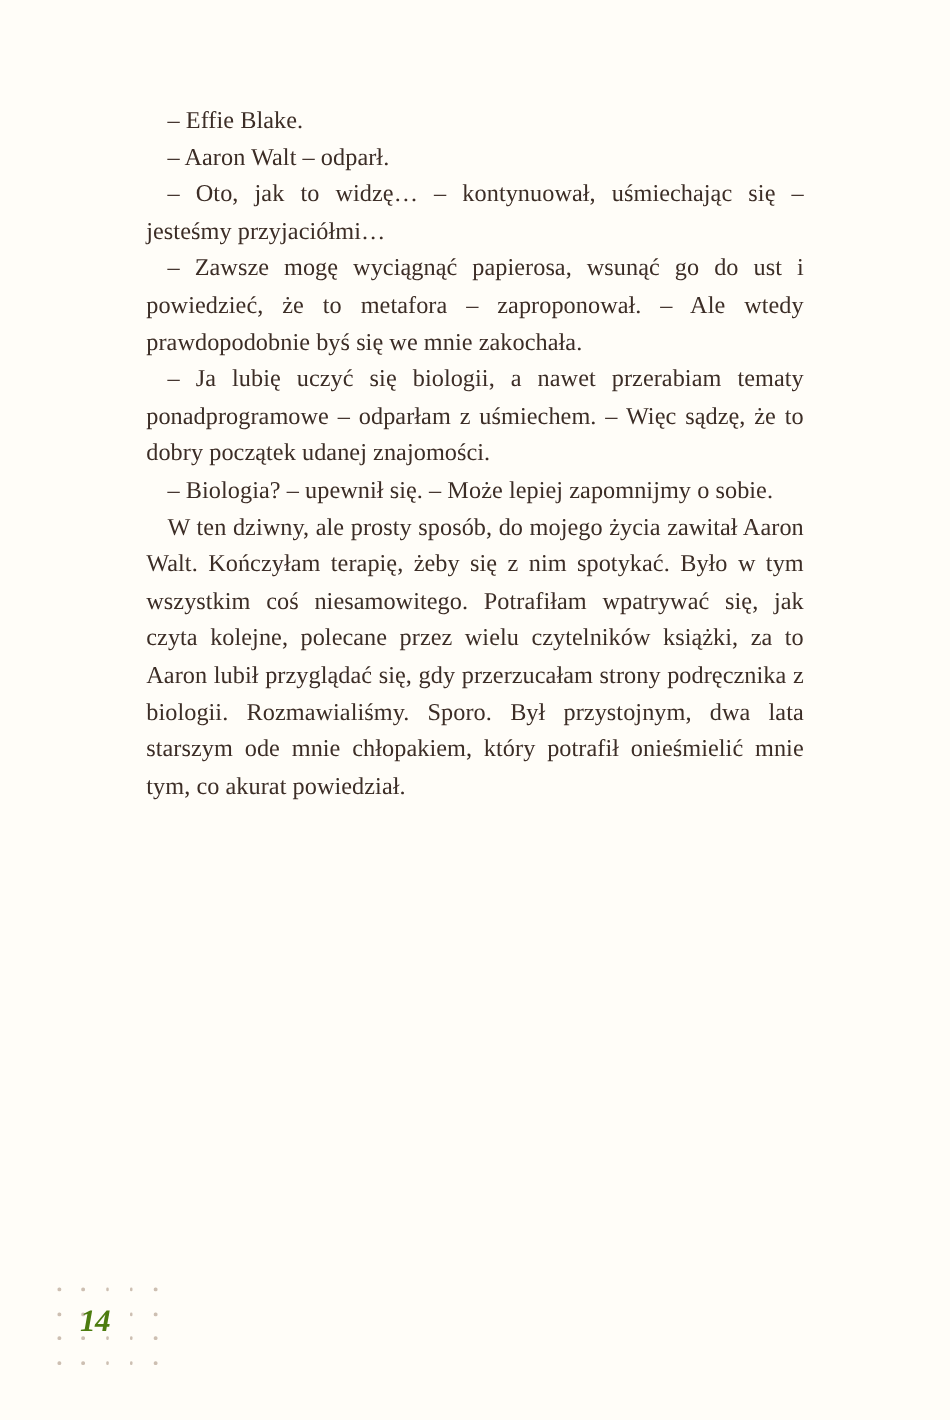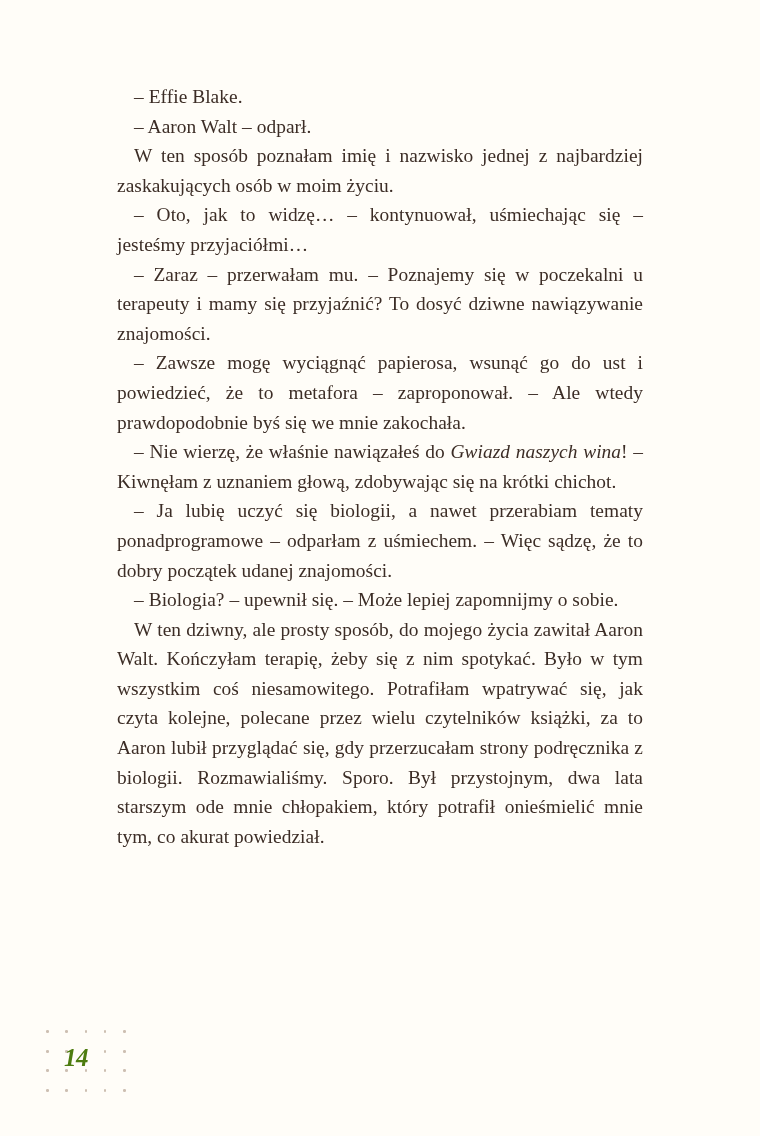--- a/index.html
+++ b/index.html
@@ -98,29 +98,26 @@
 <body>
 
 <div id="page">
 
   <div id="text-block">
 
     <p class="indent">– Effie Blake.</p>
 
     <p class="indent">– Aaron Walt – odparł.</p>
 
-    <p class="indent">W ten sposób poznałam imię i nazwisko jednej z najbardziej zaskakujących osób w moim życiu.</p>
 
     <p class="indent">– Oto, jak to widzę… – kontynuował, uśmiechając się – jesteśmy przyjaciółmi…</p>
 
-    <p class="indent">– Zaraz – przerwałam mu. – Poznajemy się w poczekalni u terapeuty i mamy się przyjaźnić? To dosyć dziwne nawiązywanie znajomości.</p>
 
     <p class="indent">– Zawsze mogę wyciągnąć papierosa, wsunąć go do ust i powiedzieć, że to metafora – zaproponował. – Ale wtedy prawdopodobnie byś się we mnie zakochała.</p>
 
-    <p class="indent"><span>– Nie wierzę, że właśnie nawiązałeś do </span><em class="title">Gwiazd naszych wina</em><span>! – Kiwnęłam z uznaniem głową, zdobywając się na krótki chichot.</span></p>
 
 
     <p class="indent">– Ja lubię uczyć się biologii, a nawet przerabiam tematy ponadprogramowe – odparłam z uśmiechem. – Więc sądzę, że to dobry początek udanej znajomości.</p>
 
     <p class="indent">– Biologia? – upewnił się. – Może lepiej zapomnijmy o sobie.</p>
 
     <p class="indent">W ten dziwny, ale prosty sposób, do mojego życia zawitał Aaron Walt. Kończyłam terapię, żeby się z nim spotykać. Było w tym wszystkim coś niesamowitego. Potrafiłam wpatrywać się, jak czyta kolejne, polecane przez wielu czytelników książki, za to Aaron lubił przyglądać się, gdy przerzucałam strony podręcznika z biologii. Rozmawialiśmy. Sporo. Był przystojnym, dwa lata starszym ode mnie chłopakiem, który potrafił onieśmielić mnie tym, co akurat powiedział.</p>
 
   </div>
 

